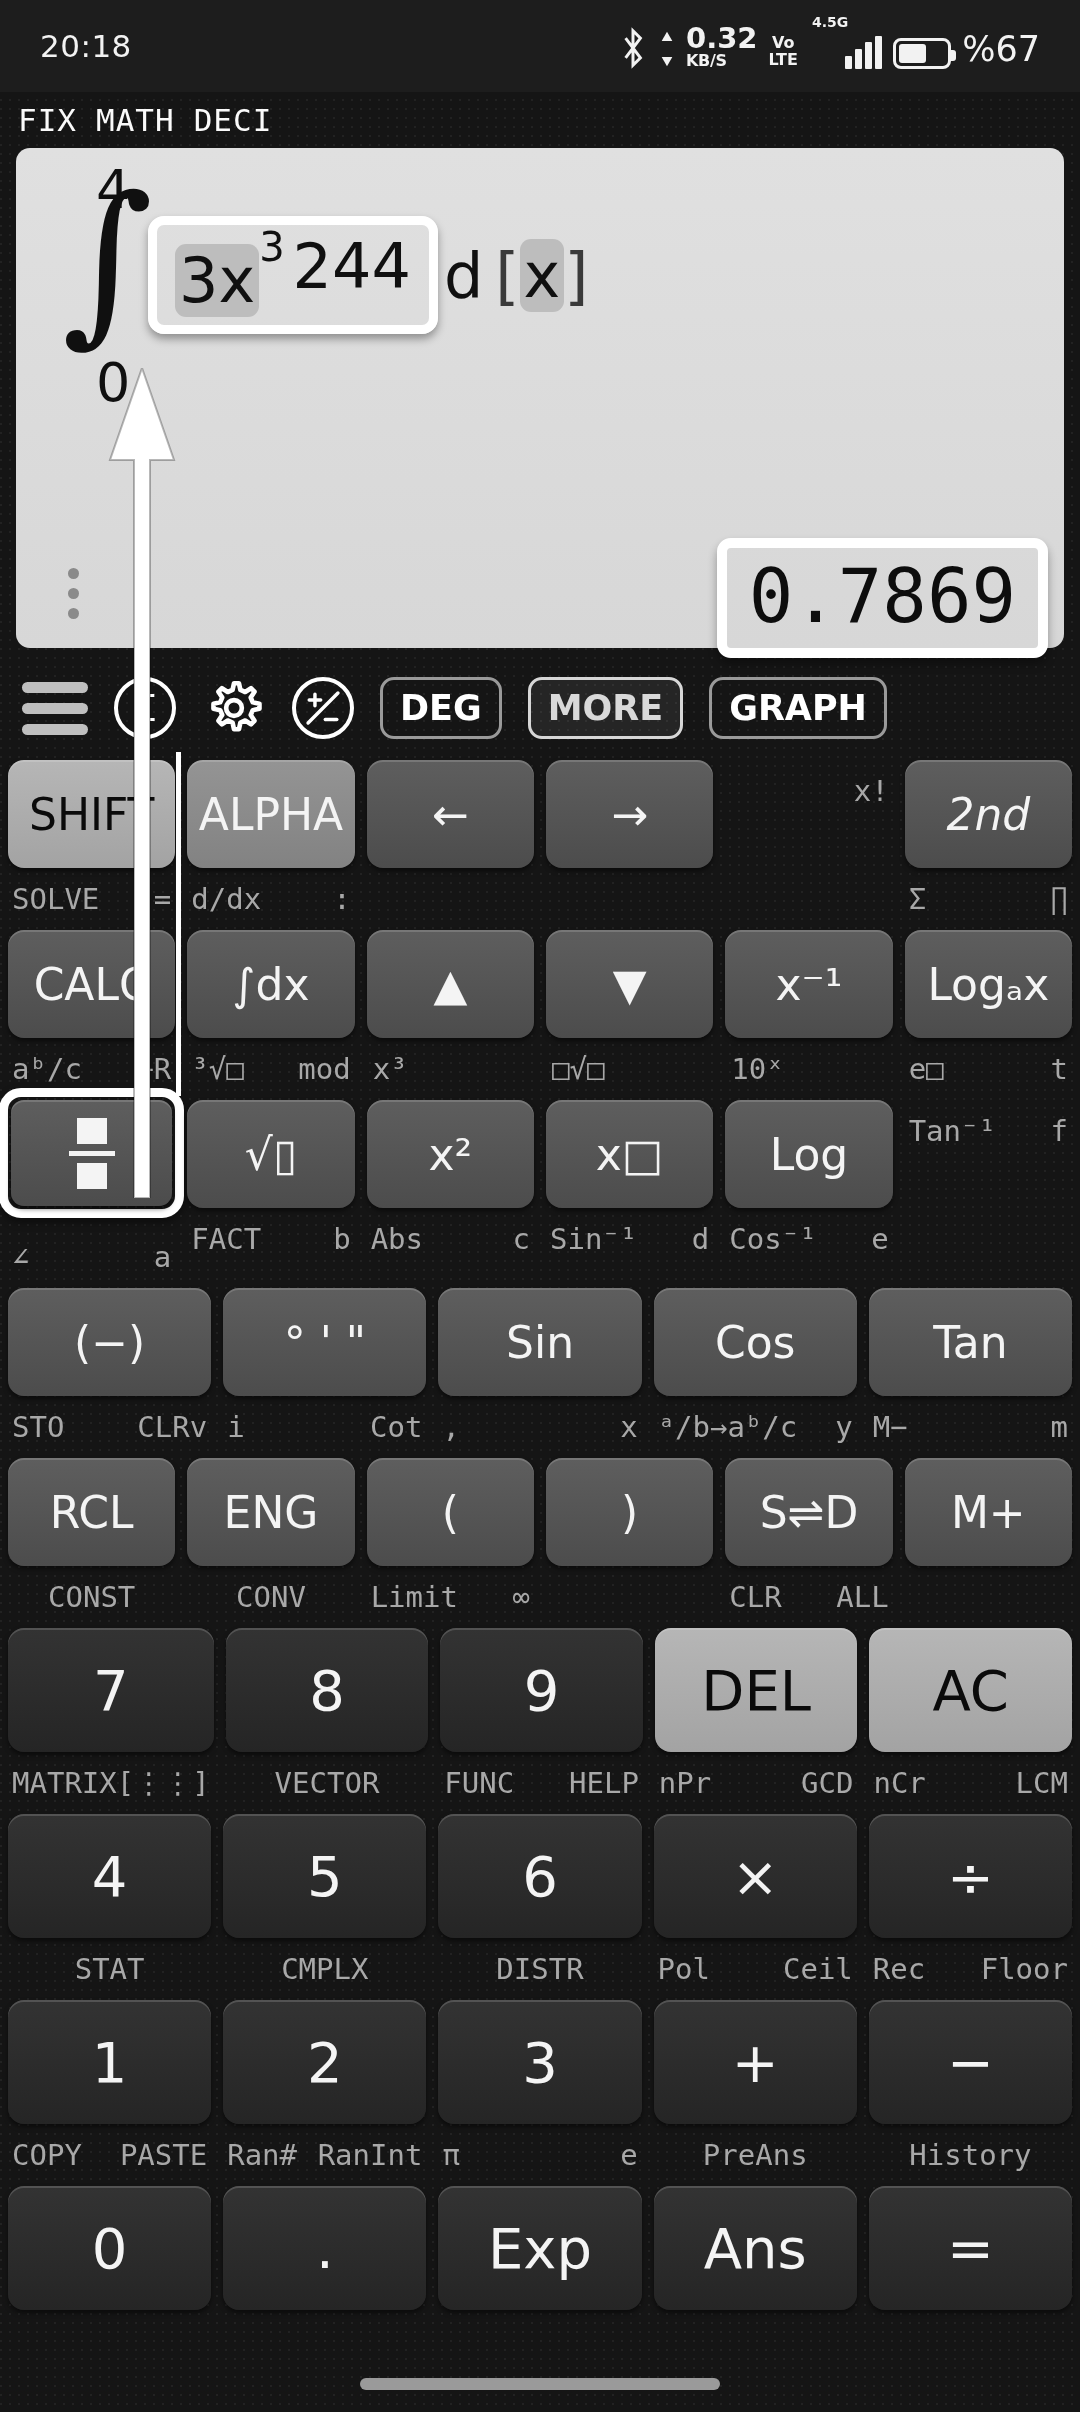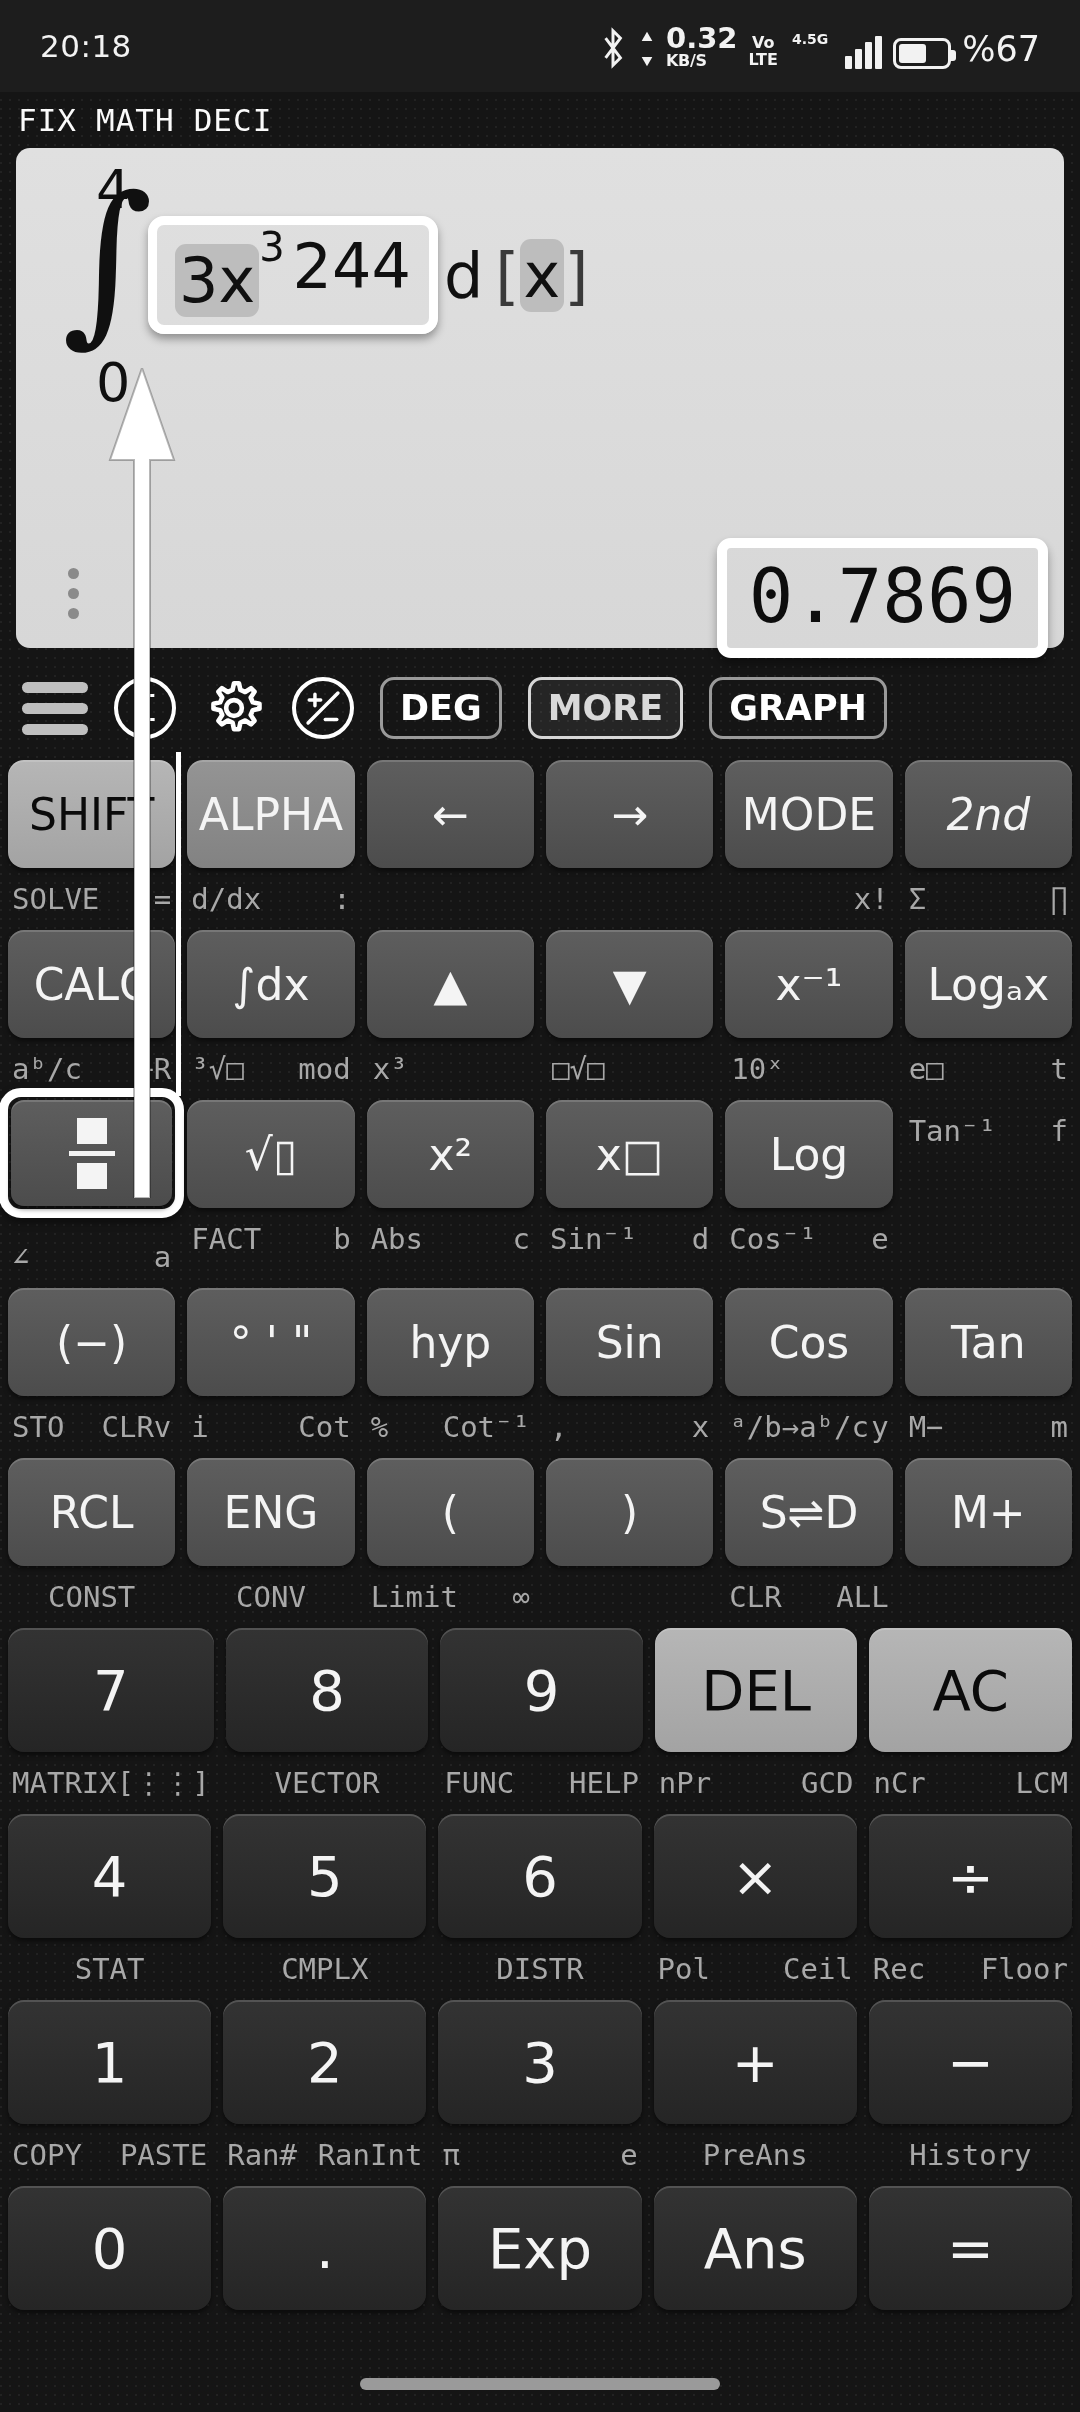--- a/index.html
+++ b/index.html
@@ -22,21 +22,21 @@
     position: absolute; top: 0; left: 0;
     width: 1080px; height: 92px;
     background: #1d1d1d;
     display: flex; align-items: center;
     padding: 0 40px;
     color: #f2f2f2;
   }
   .sb-time { font-family: "DejaVu Sans", sans-serif; font-size: 31px; letter-spacing: .5px; }
   .sb-right { margin-left: auto; display: flex; align-items: flex-end; gap: 11px; }
   .sb-ico { display: flex; align-items: center; }
-  .sb-net { display: flex; align-items: flex-end; gap: 20px; }
+  .sb-net { display: flex; gap: 0; }
   .sb-netnum {
     font-family: "DejaVu Sans", sans-serif;
     font-size: 29px; font-weight: bold; line-height: 1;
     display: flex; flex-direction: column; align-items: flex-start;
   }
   .sb-netnum .unit { font-size: 16px; font-weight: bold; letter-spacing: -0.3px; }
   .sb-volte {
     font-family: "DejaVu Sans", sans-serif;
     font-size: 16px; font-weight: bold; line-height: 1.05;
     display: flex; flex-direction: column; align-items: center;
@@ -348,21 +348,20 @@
           </div>
         </div>
       <div class="kcell">
           <div class="key fn">→</div>
         <div class="sublabel two">
             <span></span>
             <span class="sub-r"></span>
           </div>
         </div>
       <div class="kcell">
-          <div class="key fn">MODE</div>
         <div class="sublabel two">
             <span></span>
             <span class="sub-r">x!</span>
           </div>
         </div>
       <div class="kcell">
           <div class="key fn ital">2nd</div>
         <div class="sublabel two">
             <span>Σ</span>
             <span class="sub-r">∏</span>
@@ -473,27 +472,20 @@
           </div>
         </div>
       <div class="kcell">
           <div class="key fn">° ' "</div>
         <div class="sublabel two">
             <span>i</span>
             <span class="sub-r">Cot</span>
           </div>
         </div>
       <div class="kcell">
-          <div class="key fn">hyp</div>
-        <div class="sublabel two">
-            <span>%</span>
-            <span class="sub-r">Cot⁻¹</span>
-          </div>
-        </div>
-      <div class="kcell">
           <div class="key fn">Sin</div>
         <div class="sublabel two">
             <span>,</span>
             <span class="sub-r">x</span>
           </div>
         </div>
       <div class="kcell">
           <div class="key fn">Cos</div>
         <div class="sublabel two">
             <span>ᵃ/b→aᵇ/c</span>

